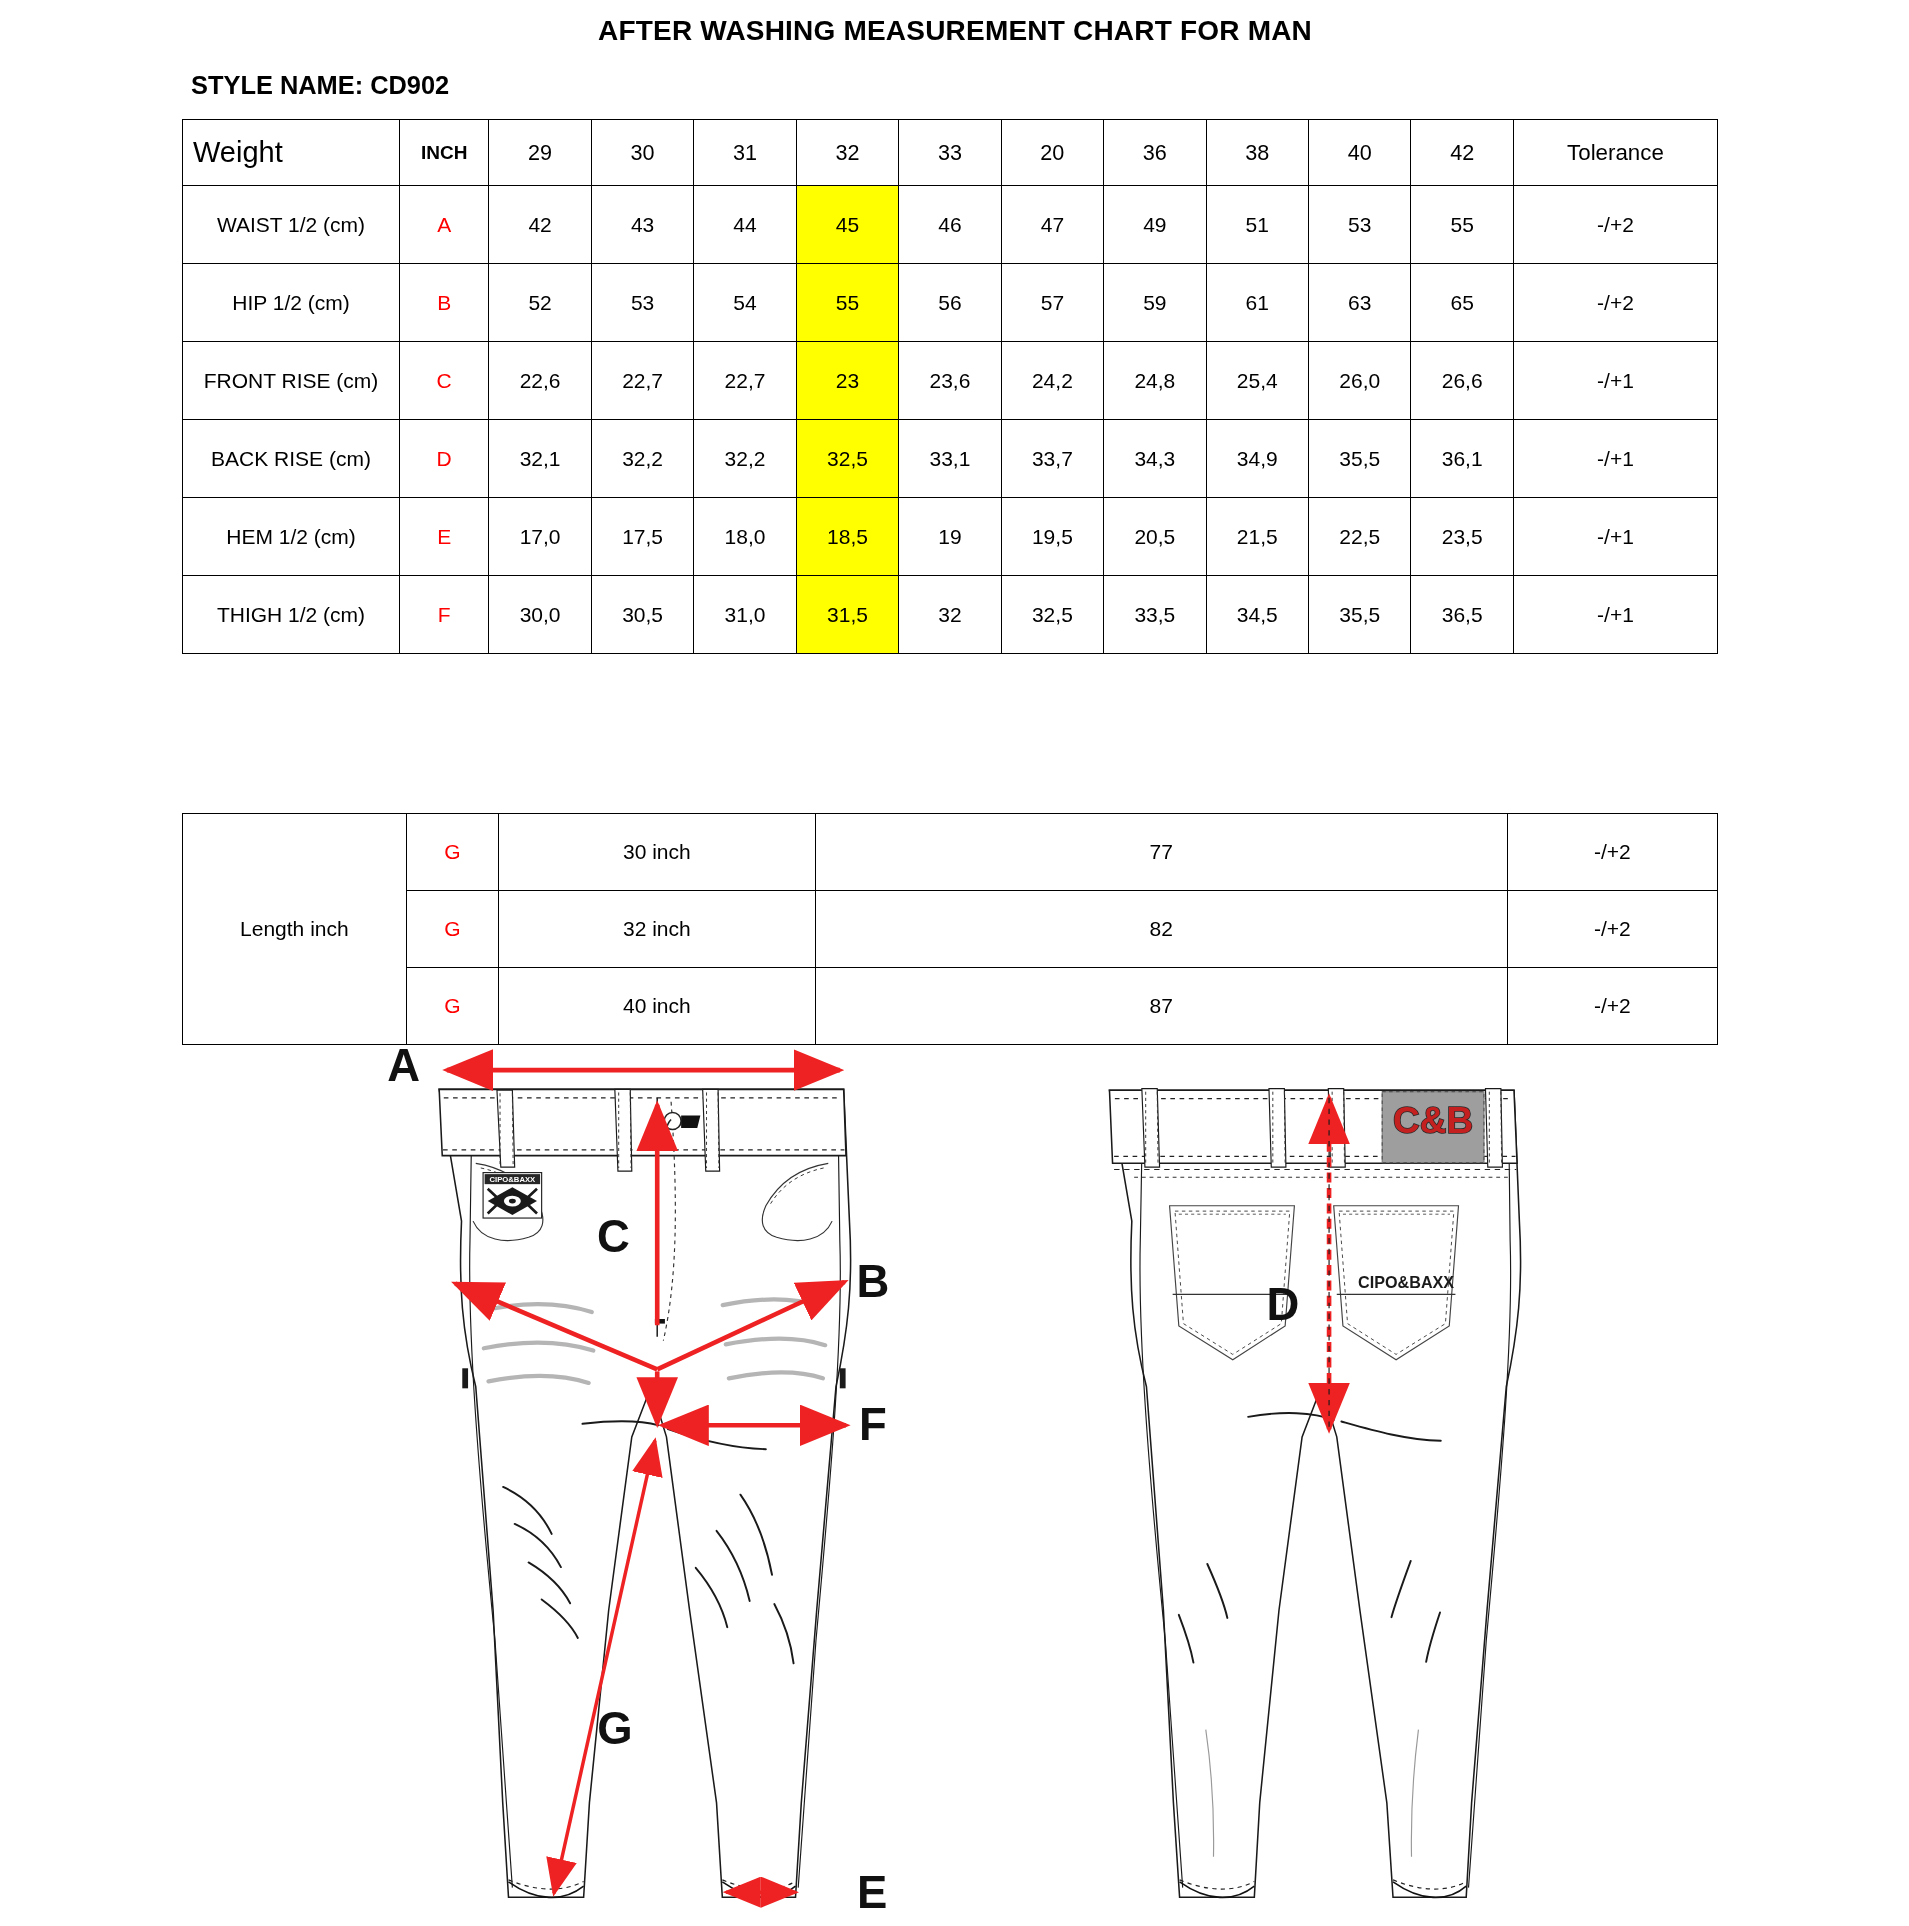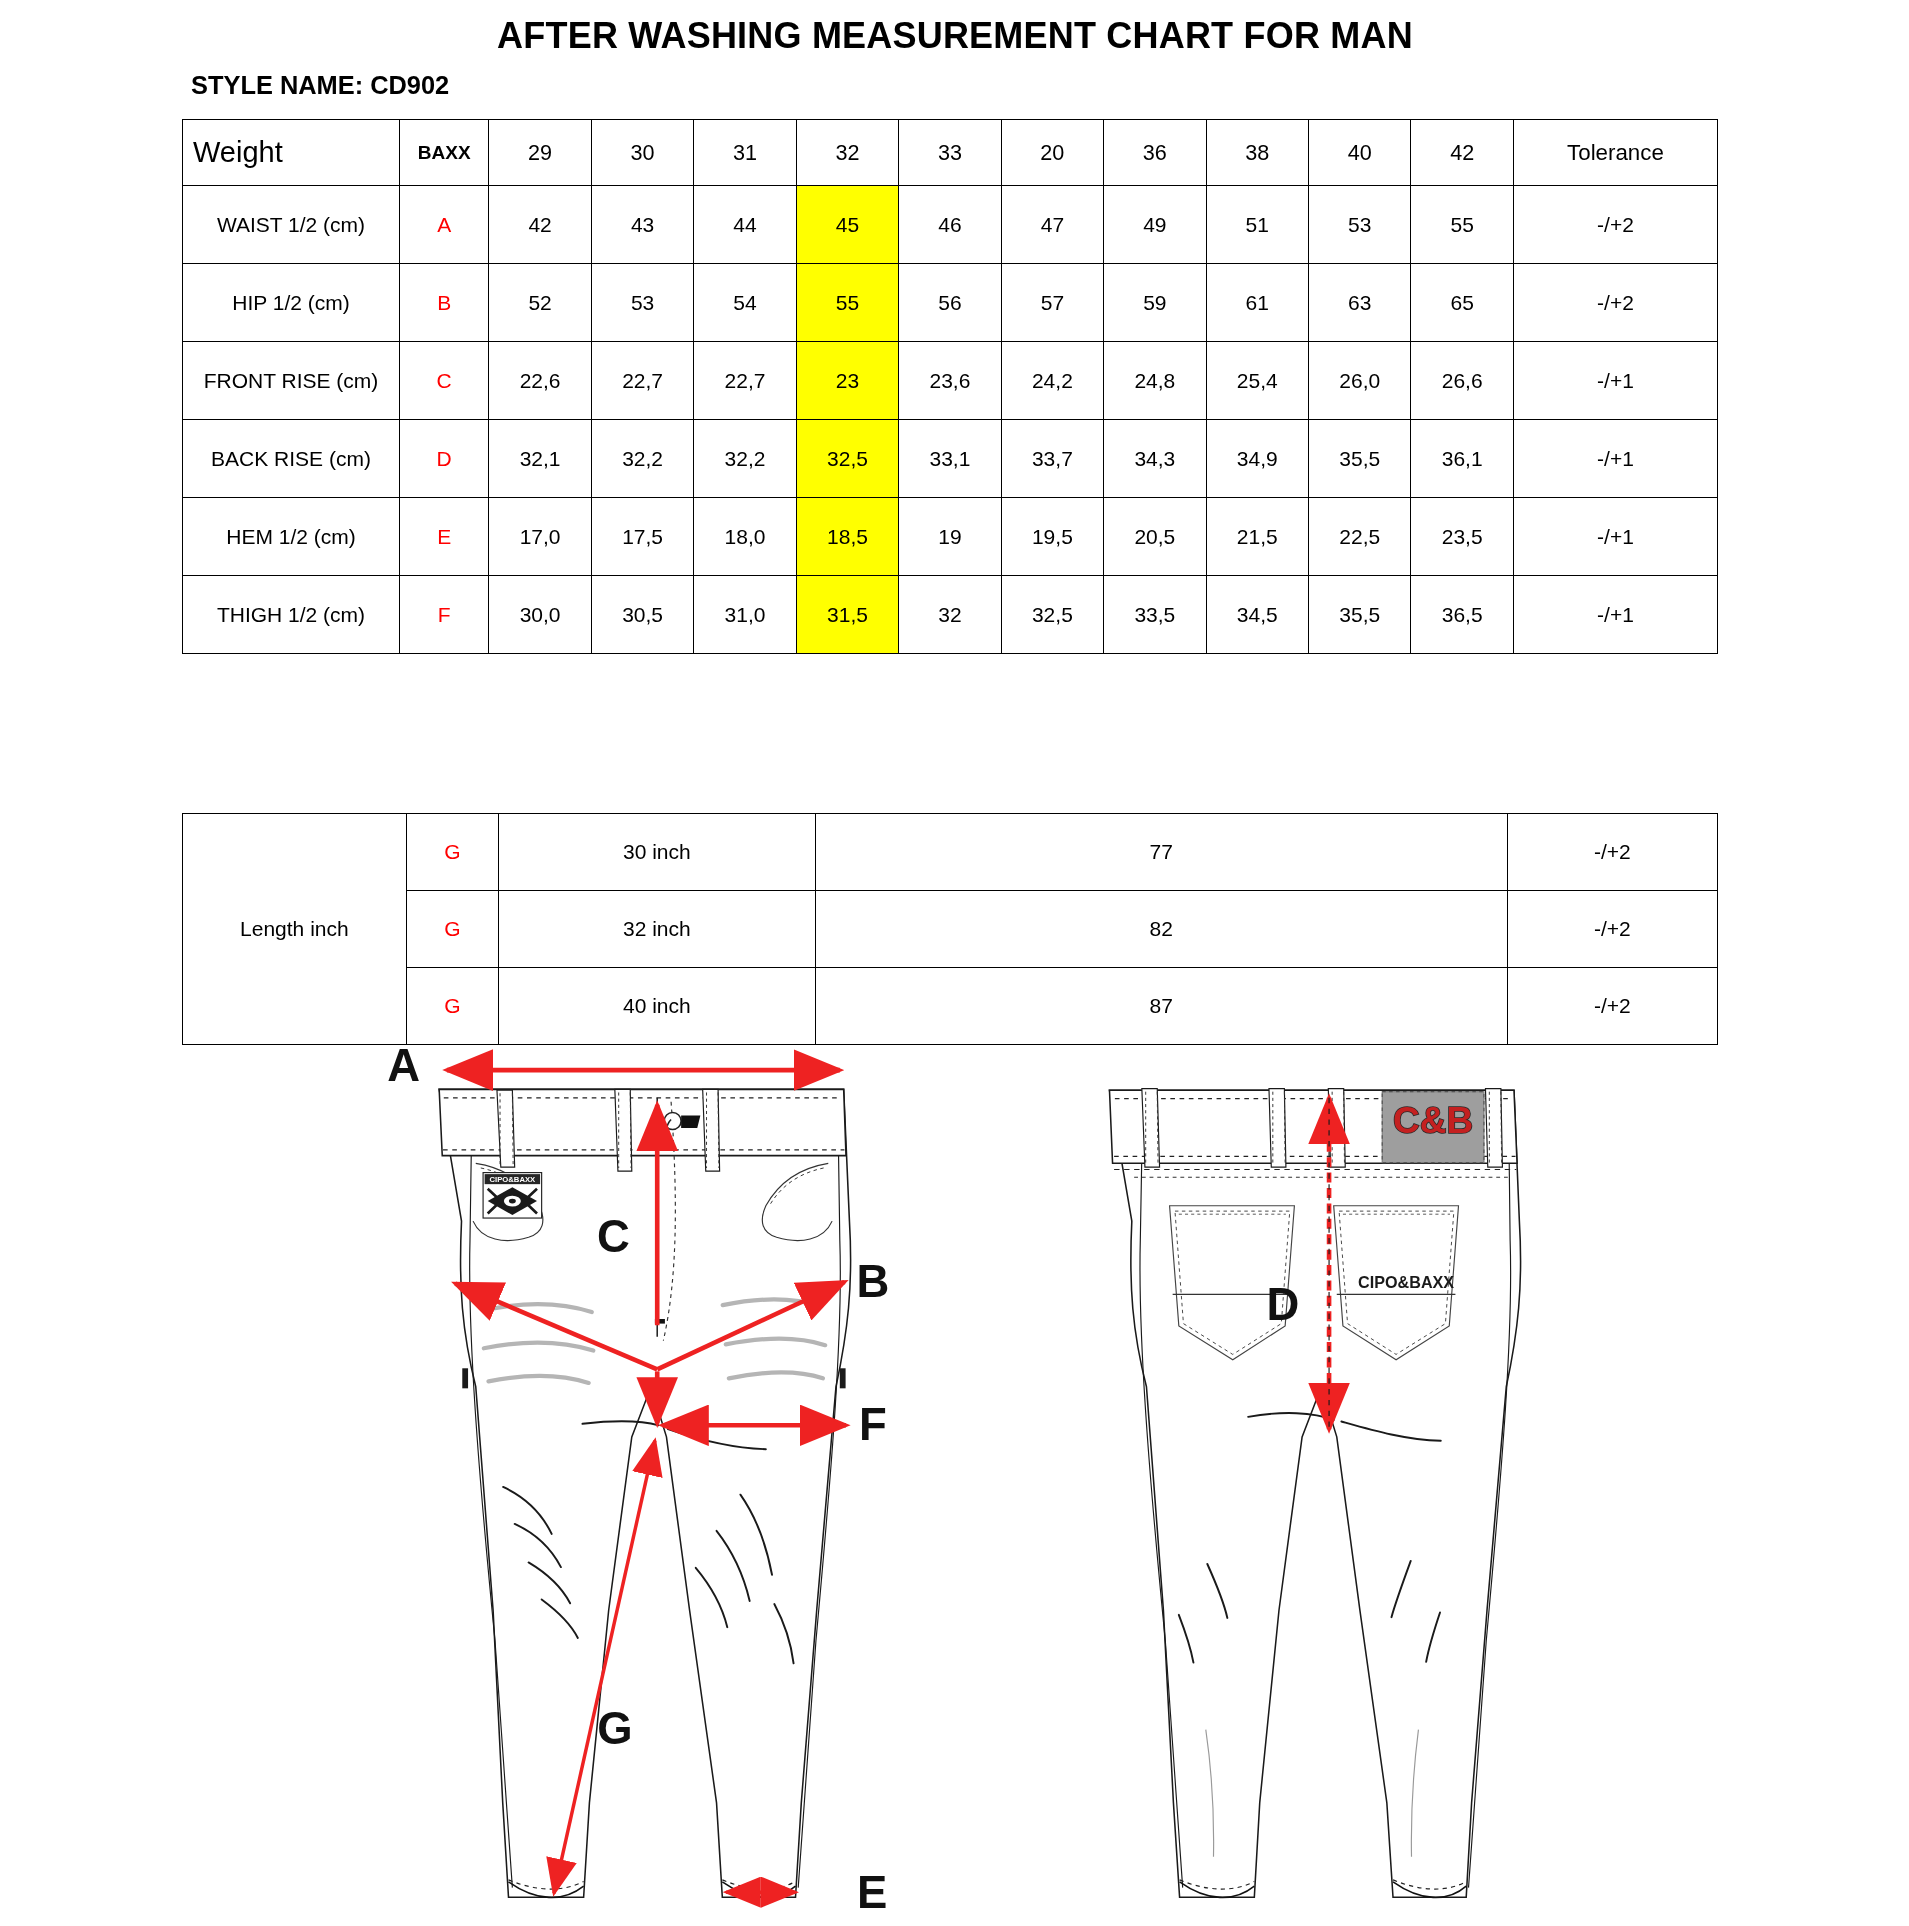--- a/index.html
+++ b/index.html
@@ -6,21 +6,21 @@
   body{
     width:1910px;height:1952px;
     font-family:"Liberation Sans","DejaVu Sans",sans-serif;
     color:#000;position:relative;overflow:hidden;
   }
   .page{position:relative;width:1910px;height:1952px;}
 
   
   .title{
     position:absolute;top:15.4px;left:0;width:1910px;text-align:center;
-    font-size:36px;font-weight:bold;letter-spacing:0.2px;
+    font-size:28px;font-weight:bold;letter-spacing:0.2px;
   }
   .style-name{
     position:absolute;top:71px;left:191px;
     font-size:25.4px;font-weight:bold;
   }
 
   
   .tbl{
     position:absolute;border-collapse:collapse;table-layout:fixed;
     background:#fff;
@@ -82,21 +82,21 @@
       <col class="c-size">
         <col class="c-size">
         <col class="c-size">
         <col class="c-size">
         <col class="c-size">
       <col class="c-tol">
     </colgroup>
     <tbody id="main-tbody">
         <tr class="hdr">
           <td class="weight-cell">Weight</td>
-          <td class="inch-cell">BAXX</td>
+          <td class="inch-cell">INCH</td>
           <td class="size-cell">29</td>
           <td class="size-cell">30</td>
           <td class="size-cell">31</td>
           <td class="size-cell">32</td>
           <td class="size-cell">33</td>
           <td class="size-cell">20</td>
           <td class="size-cell">36</td>
           <td class="size-cell">38</td>
           <td class="size-cell">40</td>
           <td class="size-cell">42</td>

